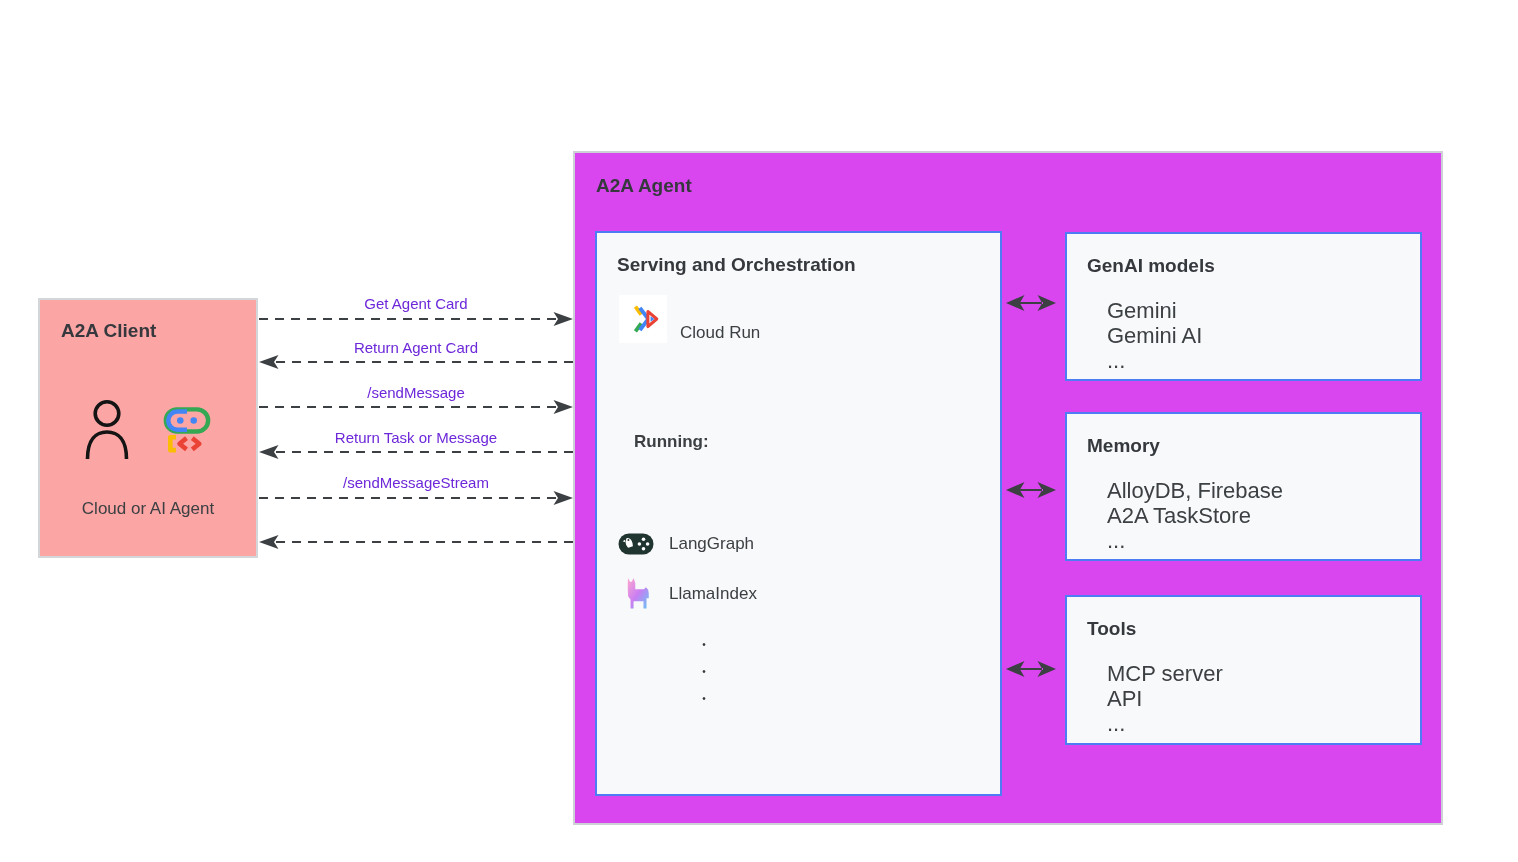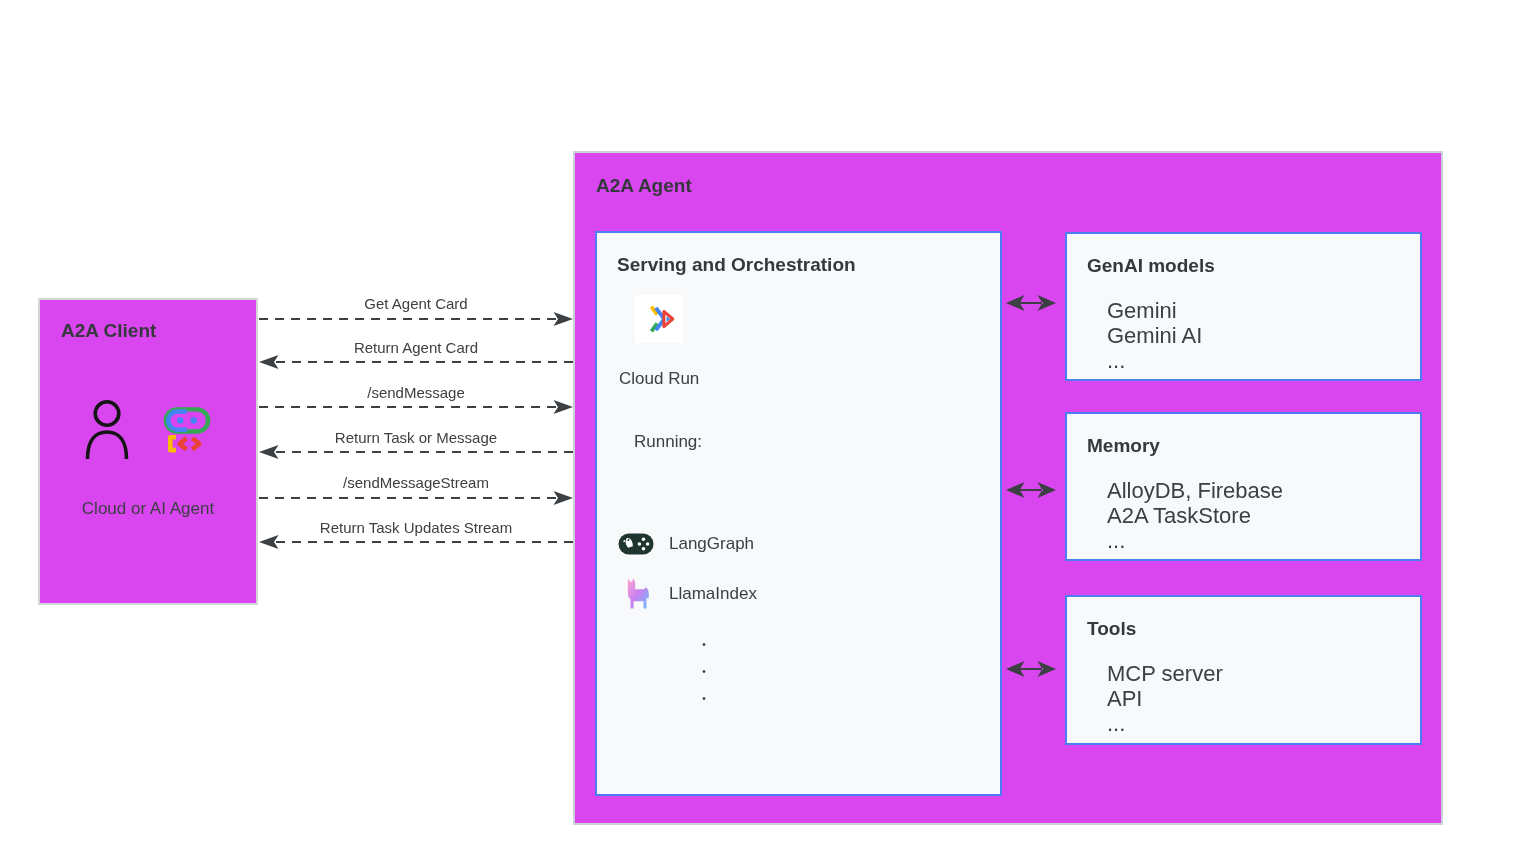--- a/index.html
+++ b/index.html
@@ -10,56 +10,56 @@
     background: #ffffff;
     font-family: "Liberation Sans", "DejaVu Sans", sans-serif;
     color: #3c4043;
     overflow: hidden;
   }
   .box-title { font-size: 19px; font-weight: bold; color: #35393d; }
   .body-text { font-size: 17px; color: #3c4043; }
 
   
   .client-box {
-    position: absolute; left: 38px; top: 298px; width: 220px; height: 307px;
-    background: #d946ef; border: 2px solid #d4d7da; box-sizing: border-box;
+    position: absolute; left: 38px; top: 298px; width: 220px; height: 260px;
+    background: #fca5a5; border: 2px solid #d4d7da; box-sizing: border-box;
   }
   .client-title { position: absolute; left: 21px; top: 20px; }
   .client-icons {
     position: absolute; left: 0; top: 98px; width: 100%; height: 68px;
     display: flex; justify-content: center; align-items: center; gap: 32px;
   }
   .client-caption { position: absolute; left: 0; top: 199px; width: 100%; text-align: center; }
 
   
   .msg-label {
     position: absolute; left: 258px; width: 316px; text-align: center;
-    font-size: 15px; color: #404040;
+    font-size: 15px; color: #6d28d9;
   }
   .msg-arrow { position: absolute; left: 258px; width: 316px; height: 16px; }
   .msg-arrow svg { display: block; }
 
   
   .agent-box {
     position: absolute; left: 573px; top: 103px; width: 870px; height: 674px;
     background: #d946ef; border: 2px solid #cdd0d4; box-sizing: border-box; margin-top: 48px;
   }
   .agent-title { position: absolute; left: 21px; top: 22px; }
 
   .panel {
     position: absolute; background: #f8f9fa; border: 2px solid #4e7cf5;
     box-sizing: border-box;
   }
   .serving-panel { left: 20px; top: 78px; width: 407px; height: 565px; }
   .panel-title { position: absolute; left: 20px; top: 21px; }
 
-  .cloudrun-row { position: absolute; left: 22px; top: 62px; display: flex; align-items: center; gap: 26px; flex-direction: column; }
+  .cloudrun-row { position: absolute; left: 22px; top: 62px; display: flex; align-items: flex-end; gap: 13px; }
   .icon-tile { width: 48px; height: 48px; background: #ffffff; display: flex; align-items: center; justify-content: center; }
 
-  .running-label { position: absolute; left: 37px; top: 199px; }
+  .running-label { position: absolute; left: 37px; top: 199px; font-weight: bold; }
 
   .fw-row { position: absolute; left: 20px; display: flex; align-items: center; gap: 14px; height: 34px; }
   .fw-row .fw-icon { width: 38px; display: flex; justify-content: center; align-items: center; }
 
   .vdots {
     position: absolute; left: 92px; top: 407px; width: 30px;
     display: flex; flex-direction: column; align-items: center; gap: 17px;
     font-size: 10px; color: #35393d; line-height: 10px;
   }
 
@@ -133,21 +133,20 @@
   </div>
 
   <div class="msg-label" style="top:474px">/sendMessageStream</div>
   <div class="msg-arrow" style="top:490px">
     <svg width="316" height="16" viewBox="0 0 316 16">
       <line class="dash-line" x1="1" y1="8" x2="298" y2="8" stroke-dasharray="9 7"></line>
       <path class="arrow-fill" d="M315 8 L295.5 1 L300 8 L295.5 15 Z"></path>
     </svg>
   </div>
 
-  <div class="msg-label" style="top:519px">Return Task Updates Stream</div>
   <div class="msg-arrow" style="top:534px">
     <svg width="316" height="16" viewBox="0 0 316 16">
       <path class="arrow-fill" d="M1 8 L20.5 1 L16 8 L20.5 15 Z"></path>
       <line class="dash-line" x1="18" y1="8" x2="315" y2="8" stroke-dasharray="9 7"></line>
     </svg>
   </div>
 
   <div class="agent-box">
     <div class="agent-title box-title">A2A Agent</div>
 

